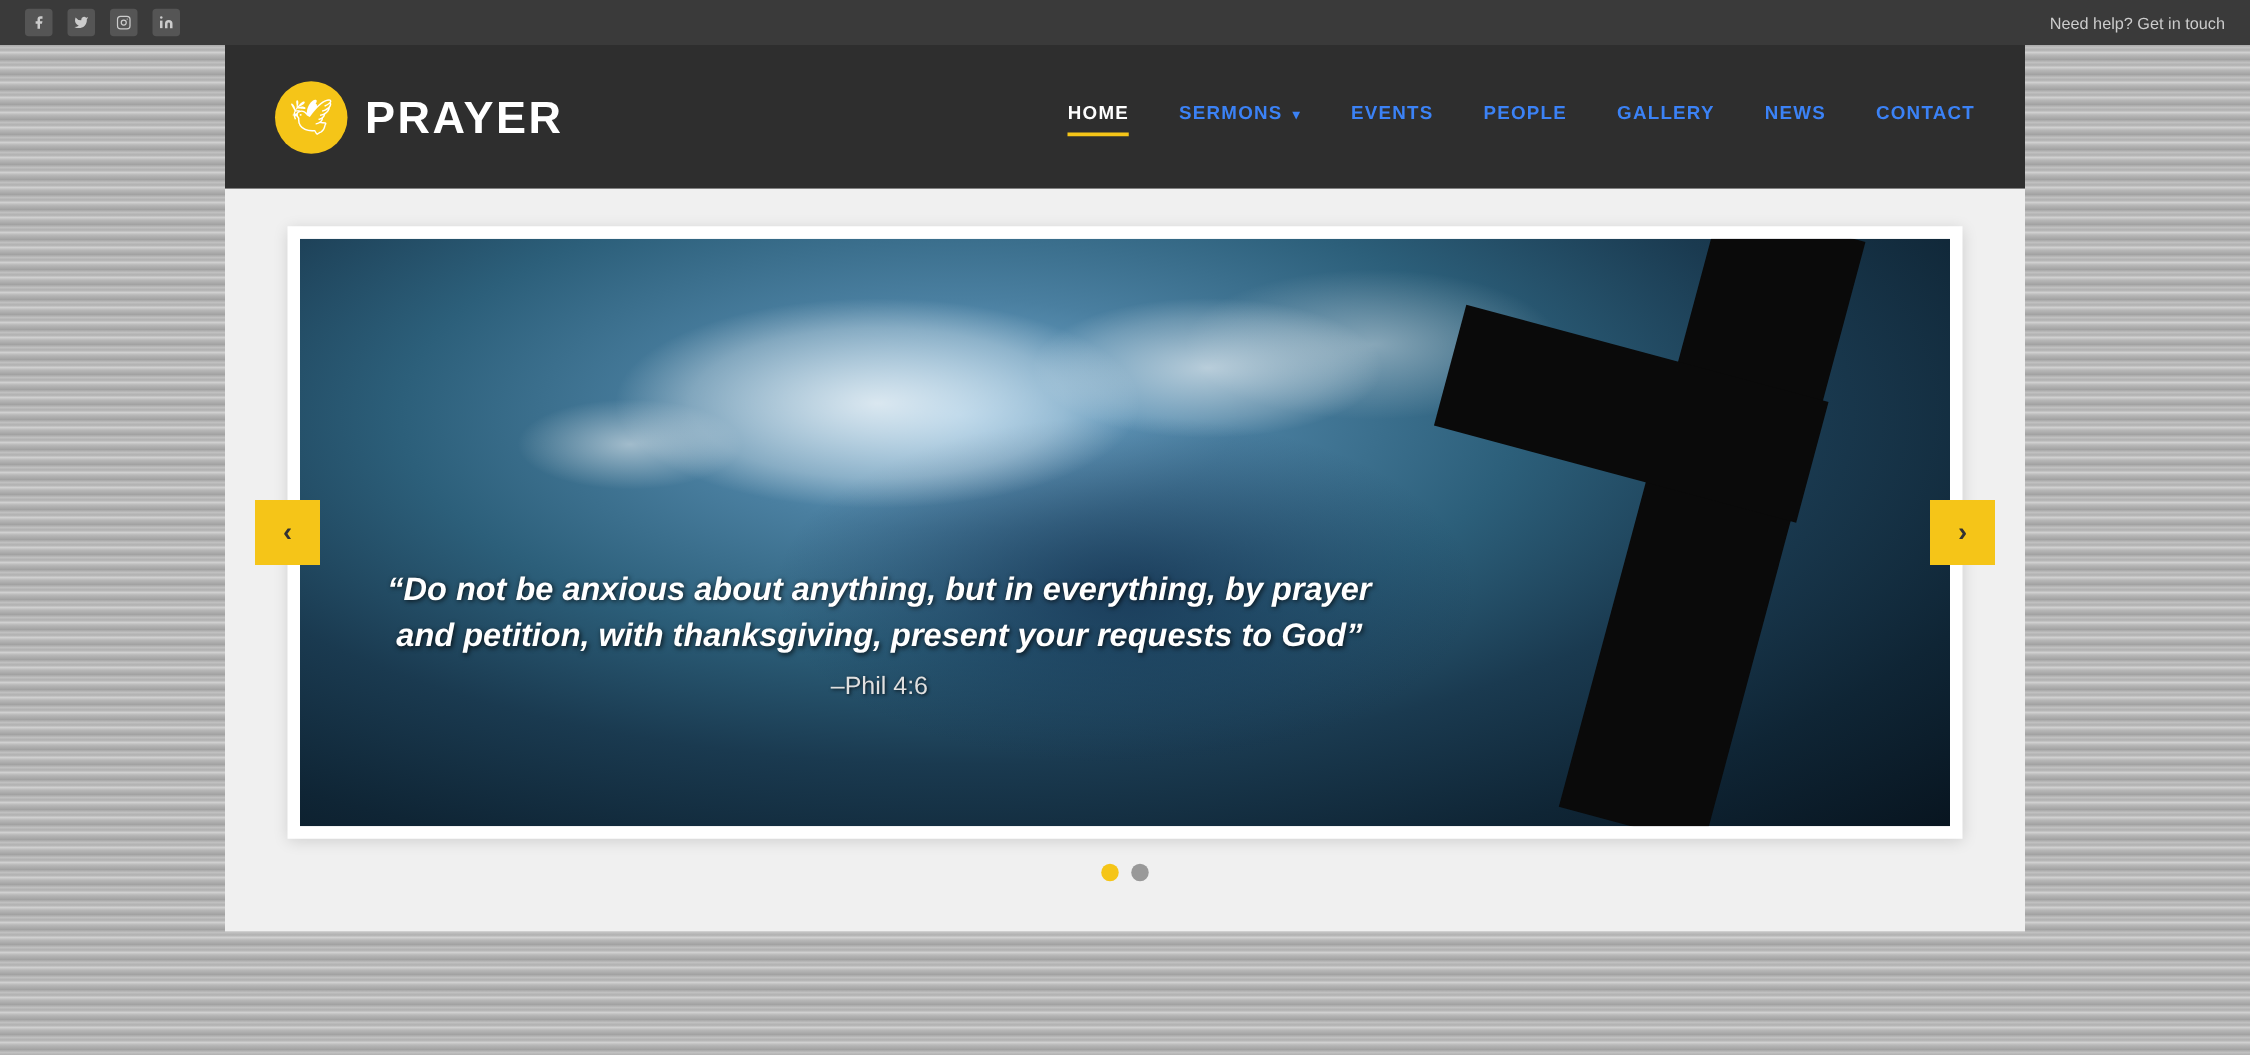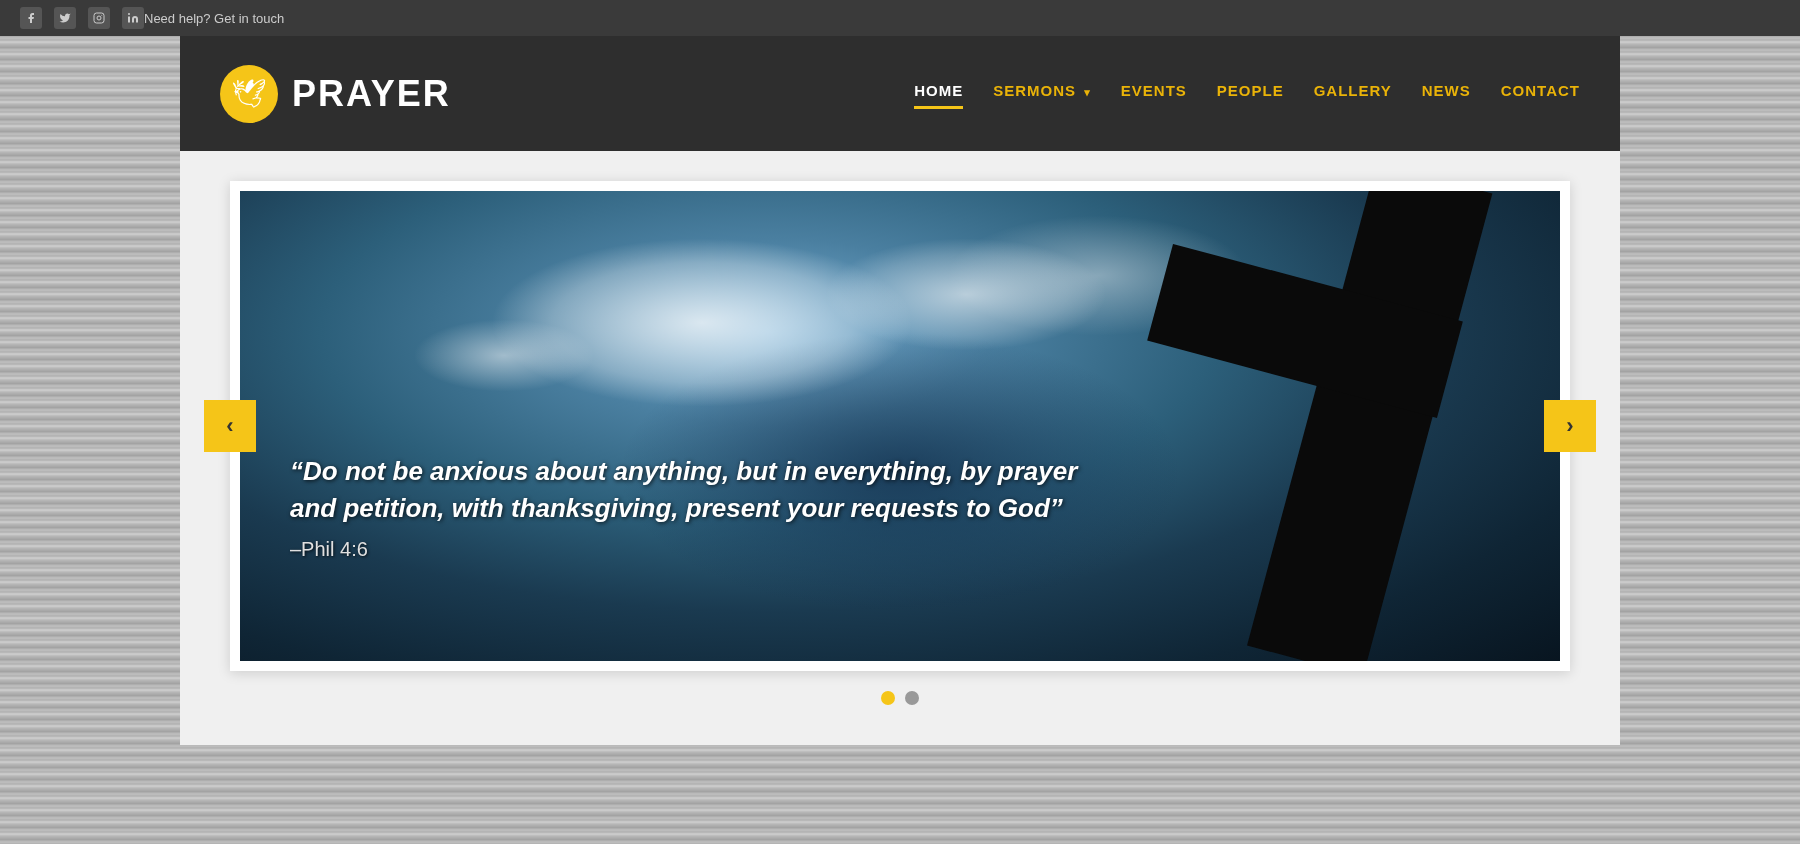--- a/index.html
+++ b/index.html
@@ -35,21 +35,21 @@
         );
       z-index: -1;
     }
 
     
     .top-bar {
       background-color: #3a3a3a;
       height: 36px;
       display: flex;
       align-items: center;
-      justify-content: flex-start;
+      justify-content: space-between;
       padding: 0 20px 0 0;
       position: relative;
     }
 
     .social-icons {
       display: flex;
       align-items: center;
       gap: 12px;
       padding-left: 20px;
     }
@@ -114,26 +114,26 @@
     .logo-text {
       color: #ffffff;
       font-size: 36px;
       font-weight: 700;
       letter-spacing: 2px;
     }
 
     .nav-menu {
       display: flex;
       align-items: center;
-      gap: 30px;
+      gap: 40px;
       list-style: none;
     }
 
     .nav-item {
-      color: #eab308;
+      color: #3b82f6;
       font-size: 15px;
       font-weight: 600;
       letter-spacing: 1px;
       cursor: pointer;
       position: relative;
       padding-bottom: 6px;
       text-transform: uppercase;
     }
 
     .nav-item.active {
@@ -231,20 +231,21 @@
       height: 100px;
       background: #0a0a0a;
     }
 
     
     .slide-text {
       position: absolute;
       bottom: 100px;
       left: 50px;
       right: 443px;
+      text-align: center;
       color: #ffffff;
     }
 
     .slide-quote {
       font-size: 26px;
       font-weight: 700;
       font-style: italic;
       line-height: 1.4;
       text-shadow: 1px 1px 4px rgba(0,0,0,0.8);
       margin-bottom: 12px;

